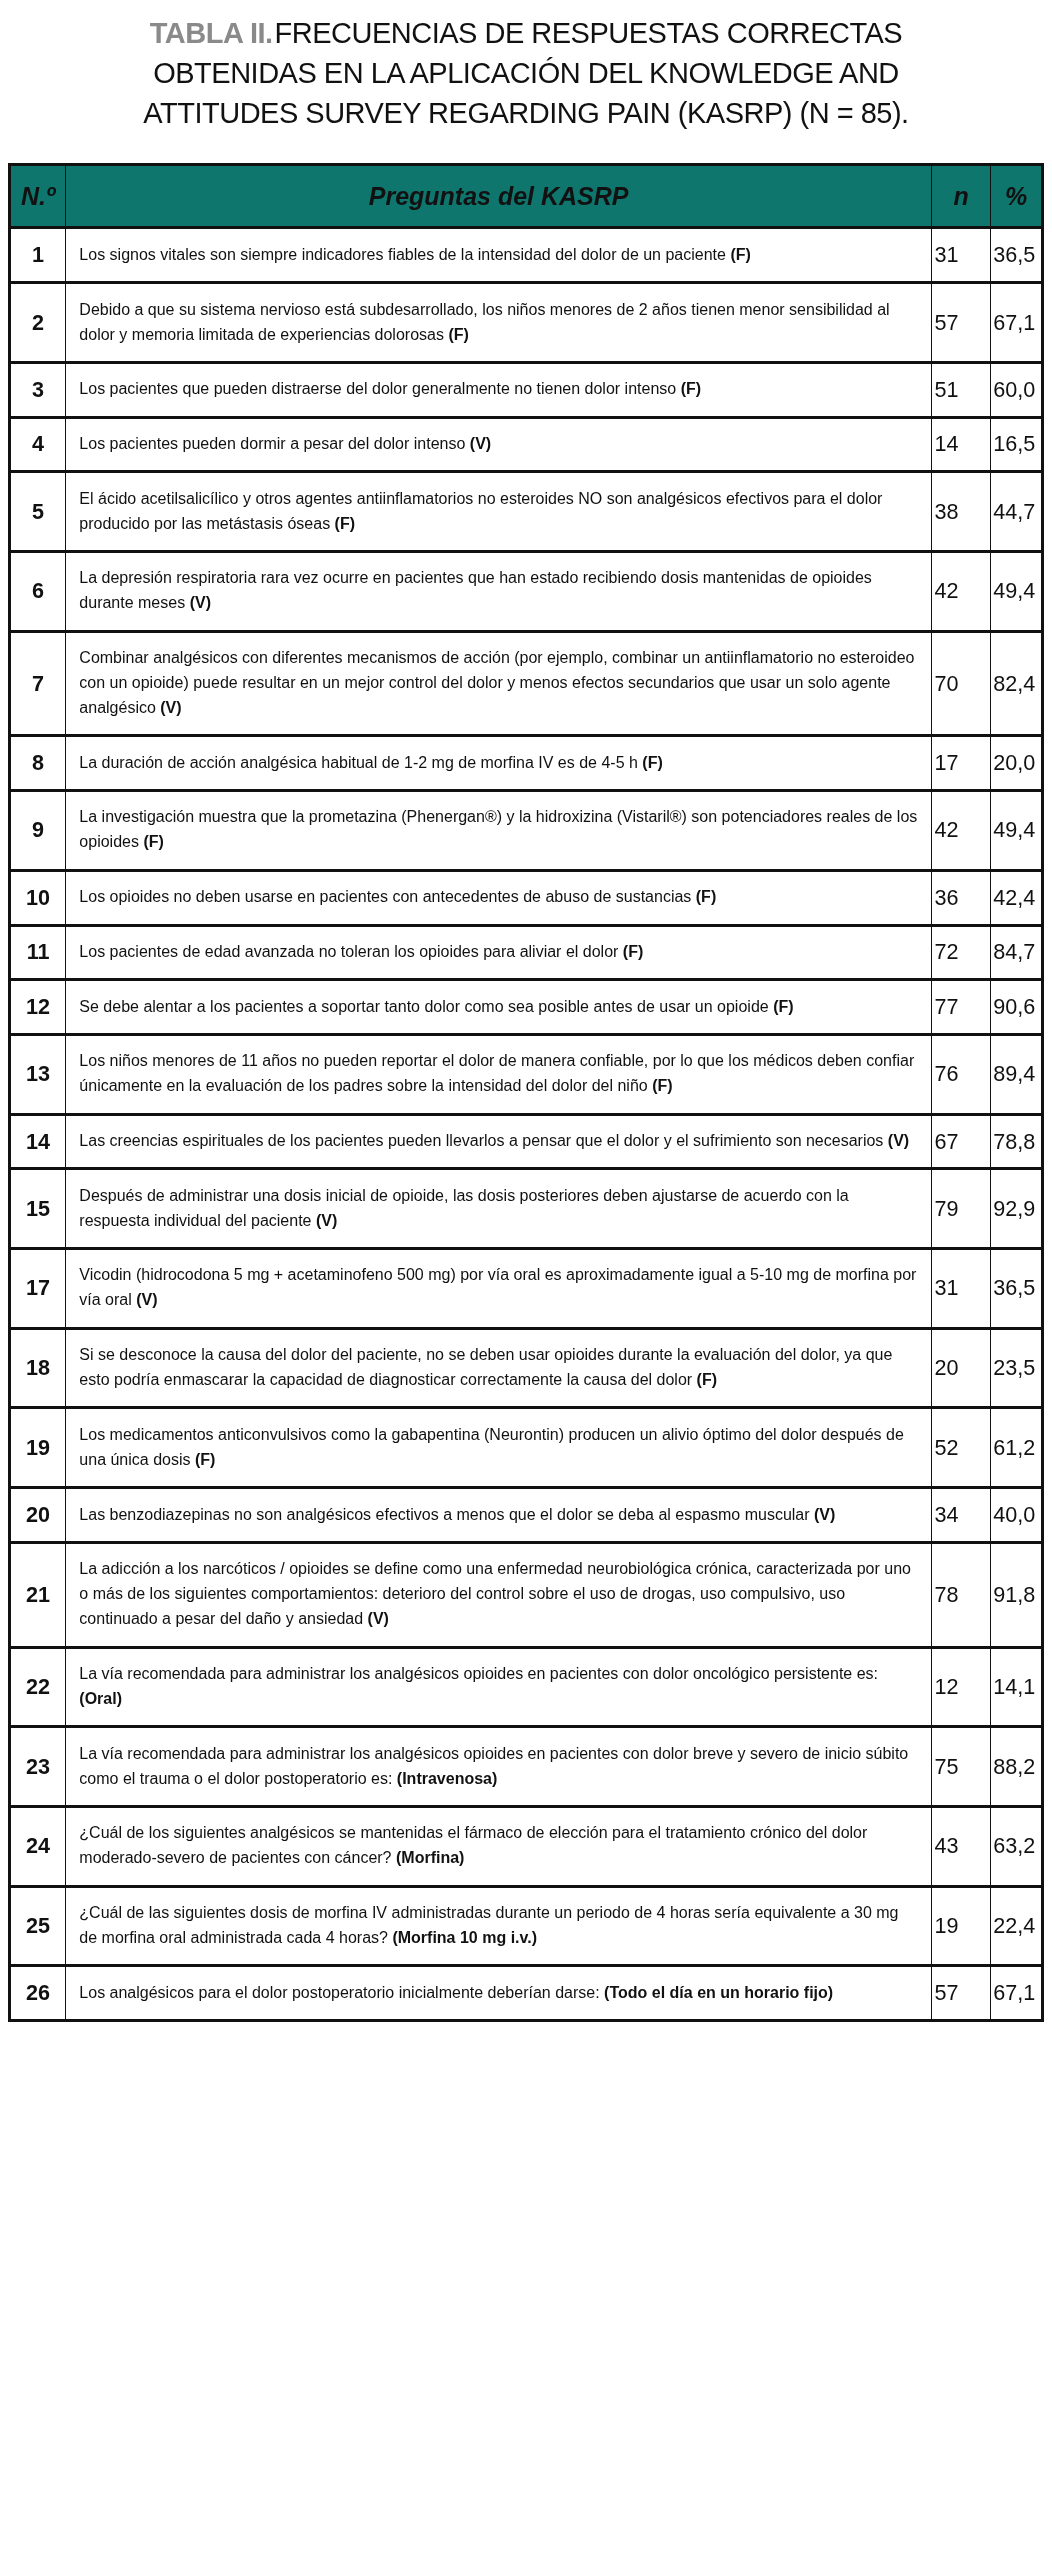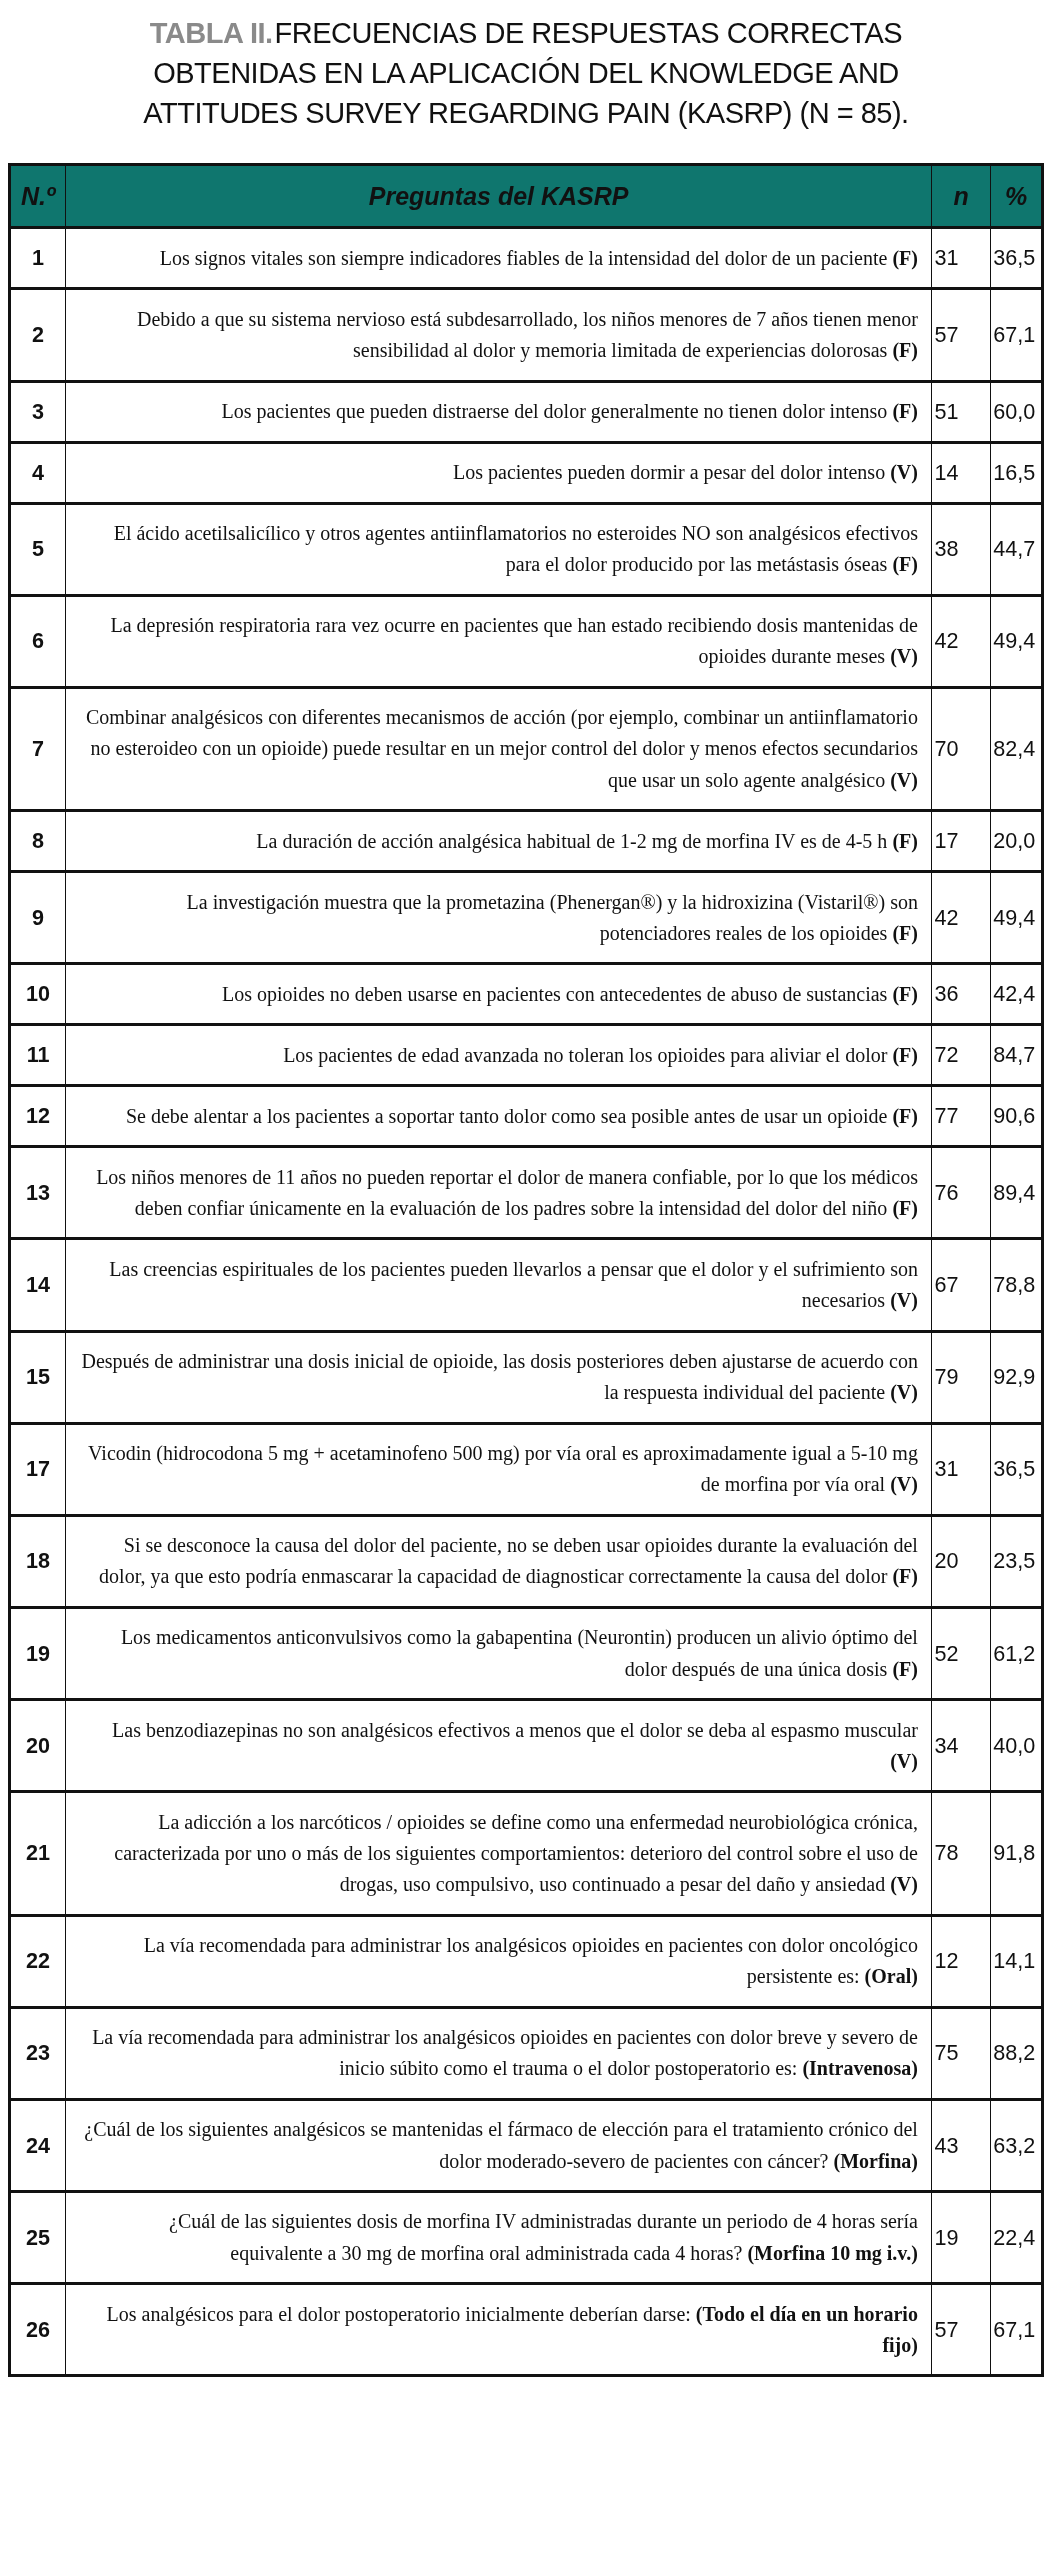--- a/index.html
+++ b/index.html
@@ -52,25 +52,24 @@
     padding: 15.5px 5.2px;
     text-align: center;
   }
   td.c-num {
     text-align: center;
     font-weight: bold;
     font-size: 21.6px;
     padding: 4.1px 2.1px;
   }
   td.c-q {
-    font-size: 20px;
+    font-size: 16px;
     line-height: 1.56;
     padding: 13.4px 13.4px;
-    text-align: right;
-    font-family: Liberation Serif, serif;
+    text-align: left;
   }
   td.c-q b { font-weight: bold; }
   td.c-n, td.c-pct {
     font-size: 21.6px;
     padding: 4.1px 2.1px;
   }
 </style>
 </head>
 <body>
 
@@ -101,21 +100,21 @@
       <span>Los signos vitales son siempre indicadores fiables de la intensidad del dolor de un paciente</span>
       <b>(F)</b>
     </td>
     <td class="c-n">31</td>
     <td class="c-pct">36,5</td>
   </tr>
 
   <tr>
     <td class="c-num">2</td>
     <td class="c-q">
-      <span>Debido a que su sistema nervioso está subdesarrollado, los niños menores de 7 años tienen menor sensibilidad al dolor y memoria limitada de experiencias dolorosas</span>
+      <span>Debido a que su sistema nervioso está subdesarrollado, los niños menores de 2 años tienen menor sensibilidad al dolor y memoria limitada de experiencias dolorosas</span>
       <b>(F)</b>
     </td>
     <td class="c-n">57</td>
     <td class="c-pct">67,1</td>
   </tr>
 
   <tr>
     <td class="c-num">3</td>
     <td class="c-q">
       <span>Los pacientes que pueden distraerse del dolor generalmente no tienen dolor intenso</span>

